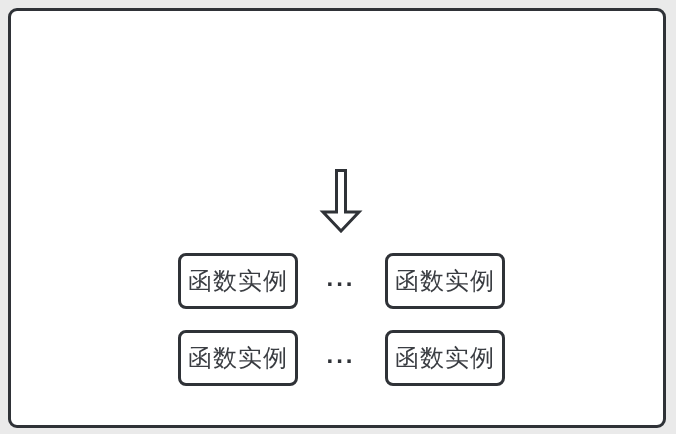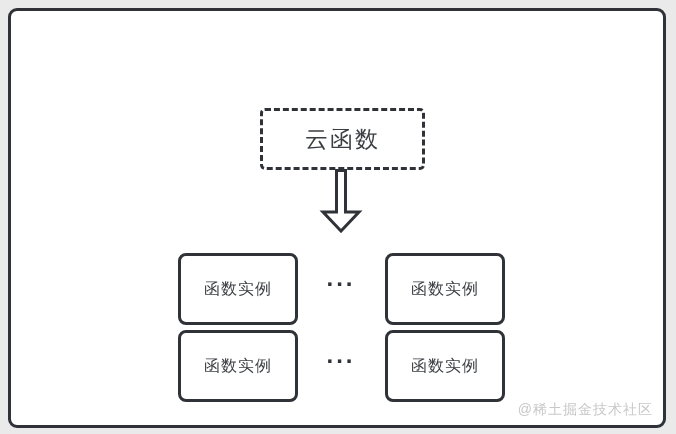--- a/index.html
+++ b/index.html
@@ -49,28 +49,28 @@
     letter-spacing:2px;
     color:var(--box-text);
   }
   .arrow{
     position:absolute;
     left:308px;top:158px;    
     width:44px;height:64px;
   }
   .instance-box{
     position:absolute;
-    width:120px;height:72px;
+    width:120px;height:56px;
     border:3px solid var(--stroke);
     border-radius:8px;
     background:var(--panel-bg);
     display:flex;
     align-items:center;
     justify-content:center;
-    font-size:16px;
+    font-size:24px;
     letter-spacing:1px;
     color:var(--box-text);
   }
   .box-r1-l{left:167px;top:242px;}
   .box-r1-r{left:374px;top:242px;}
   .box-r2-l{left:167px;top:319px;}
   .box-r2-r{left:374px;top:319px;}
   .ellipsis{
     position:absolute;
     width:60px;
@@ -90,23 +90,20 @@
     letter-spacing:1px;
     color:var(--watermark-text);
   }
 </style>
 </head>
 <body>
 
 <div class="frame">
 
 
-  <div class="dashed-box">
-    <span>云函数</span>
-  </div>
 
   <svg class="arrow" viewBox="0 0 44 64">
     <path d="M 17.5 1.5 L 26.5 1.5 L 26.5 43 L 40 43 L 22 62 L 4 43 L 17.5 43 Z" fill="#ffffff" stroke="#2f3237" stroke-width="3" stroke-linejoin="miter"></path>
   </svg>
 
   <div class="instance-box box-r1-l">
     <span>函数实例</span>
   </div>
 
   <div class="ellipsis el-r1">...</div>
@@ -118,14 +115,13 @@
   <div class="instance-box box-r2-l">
     <span>函数实例</span>
   </div>
 
   <div class="ellipsis el-r2">...</div>
 
   <div class="instance-box box-r2-r">
     <span>函数实例</span>
   </div>
 
-  <div class="watermark">@稀土掘金技术社区</div>
 </div>
 
 </body></html>

